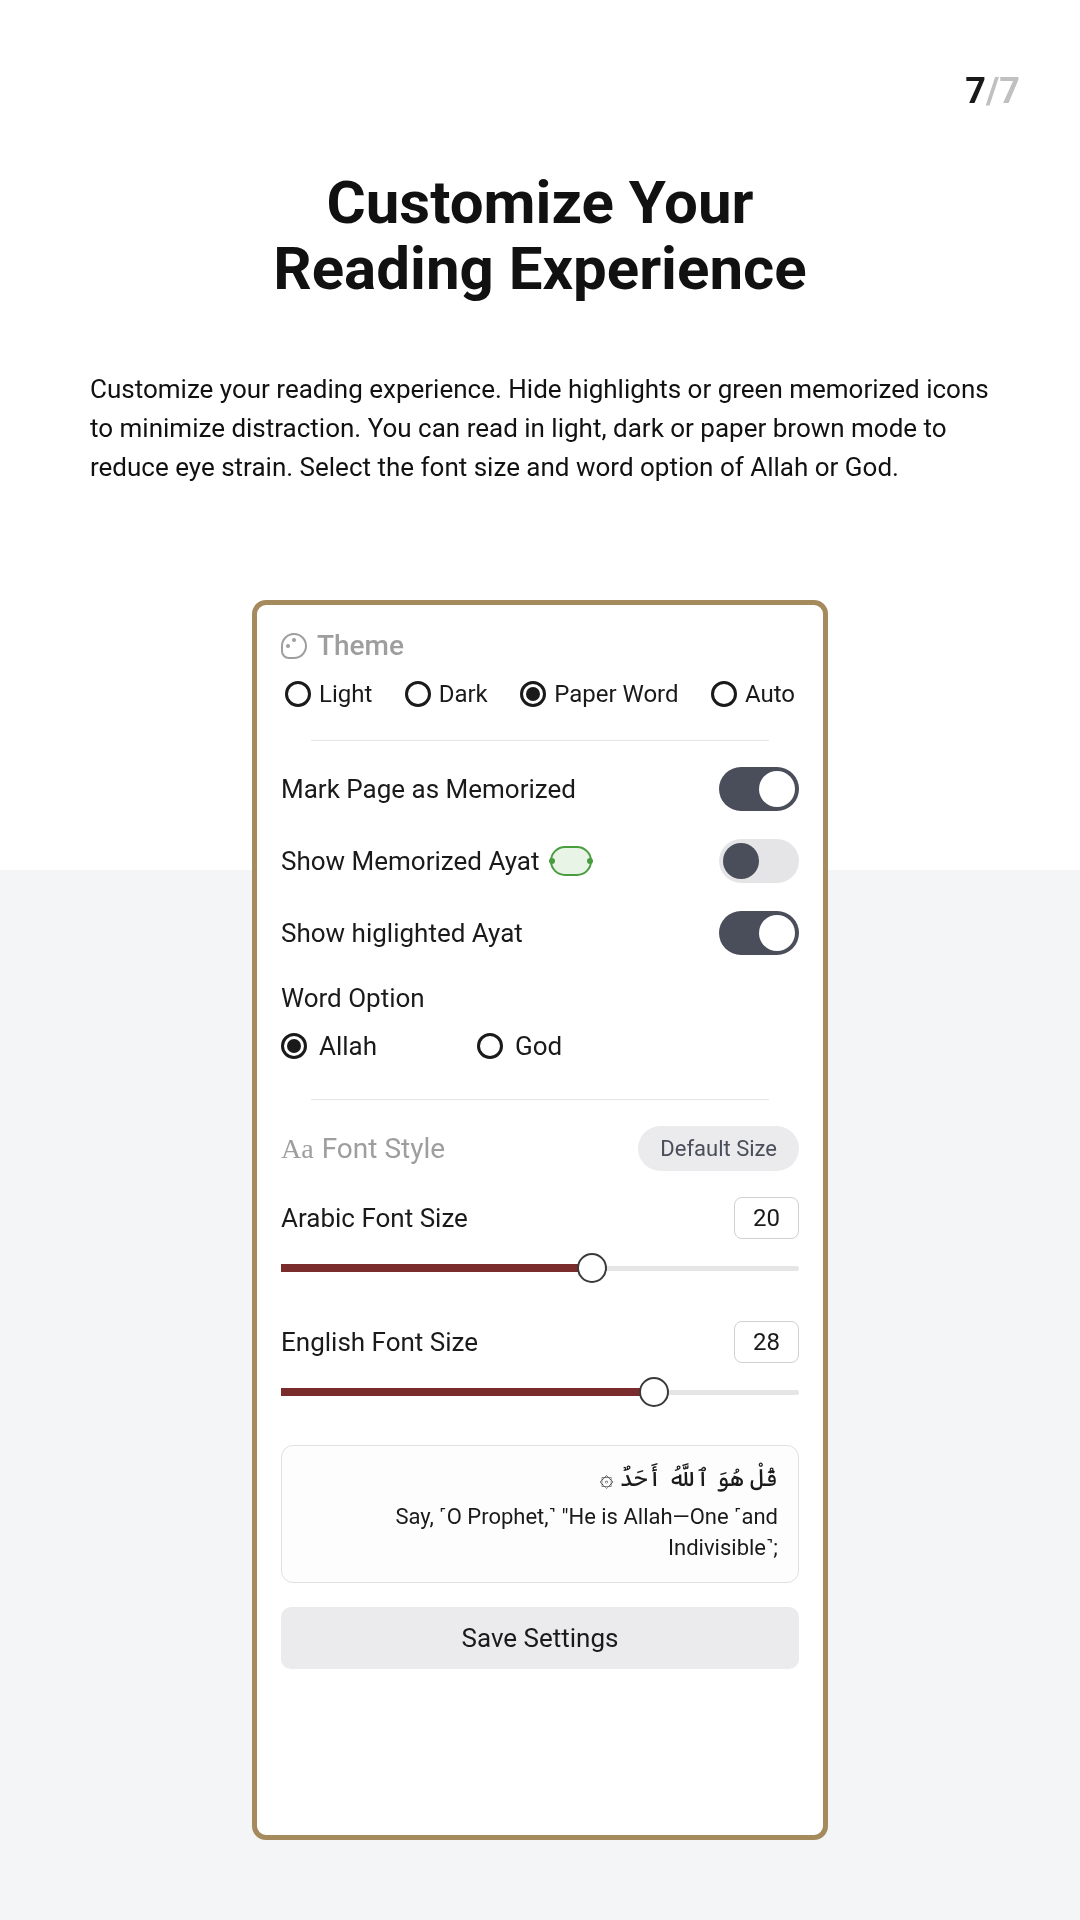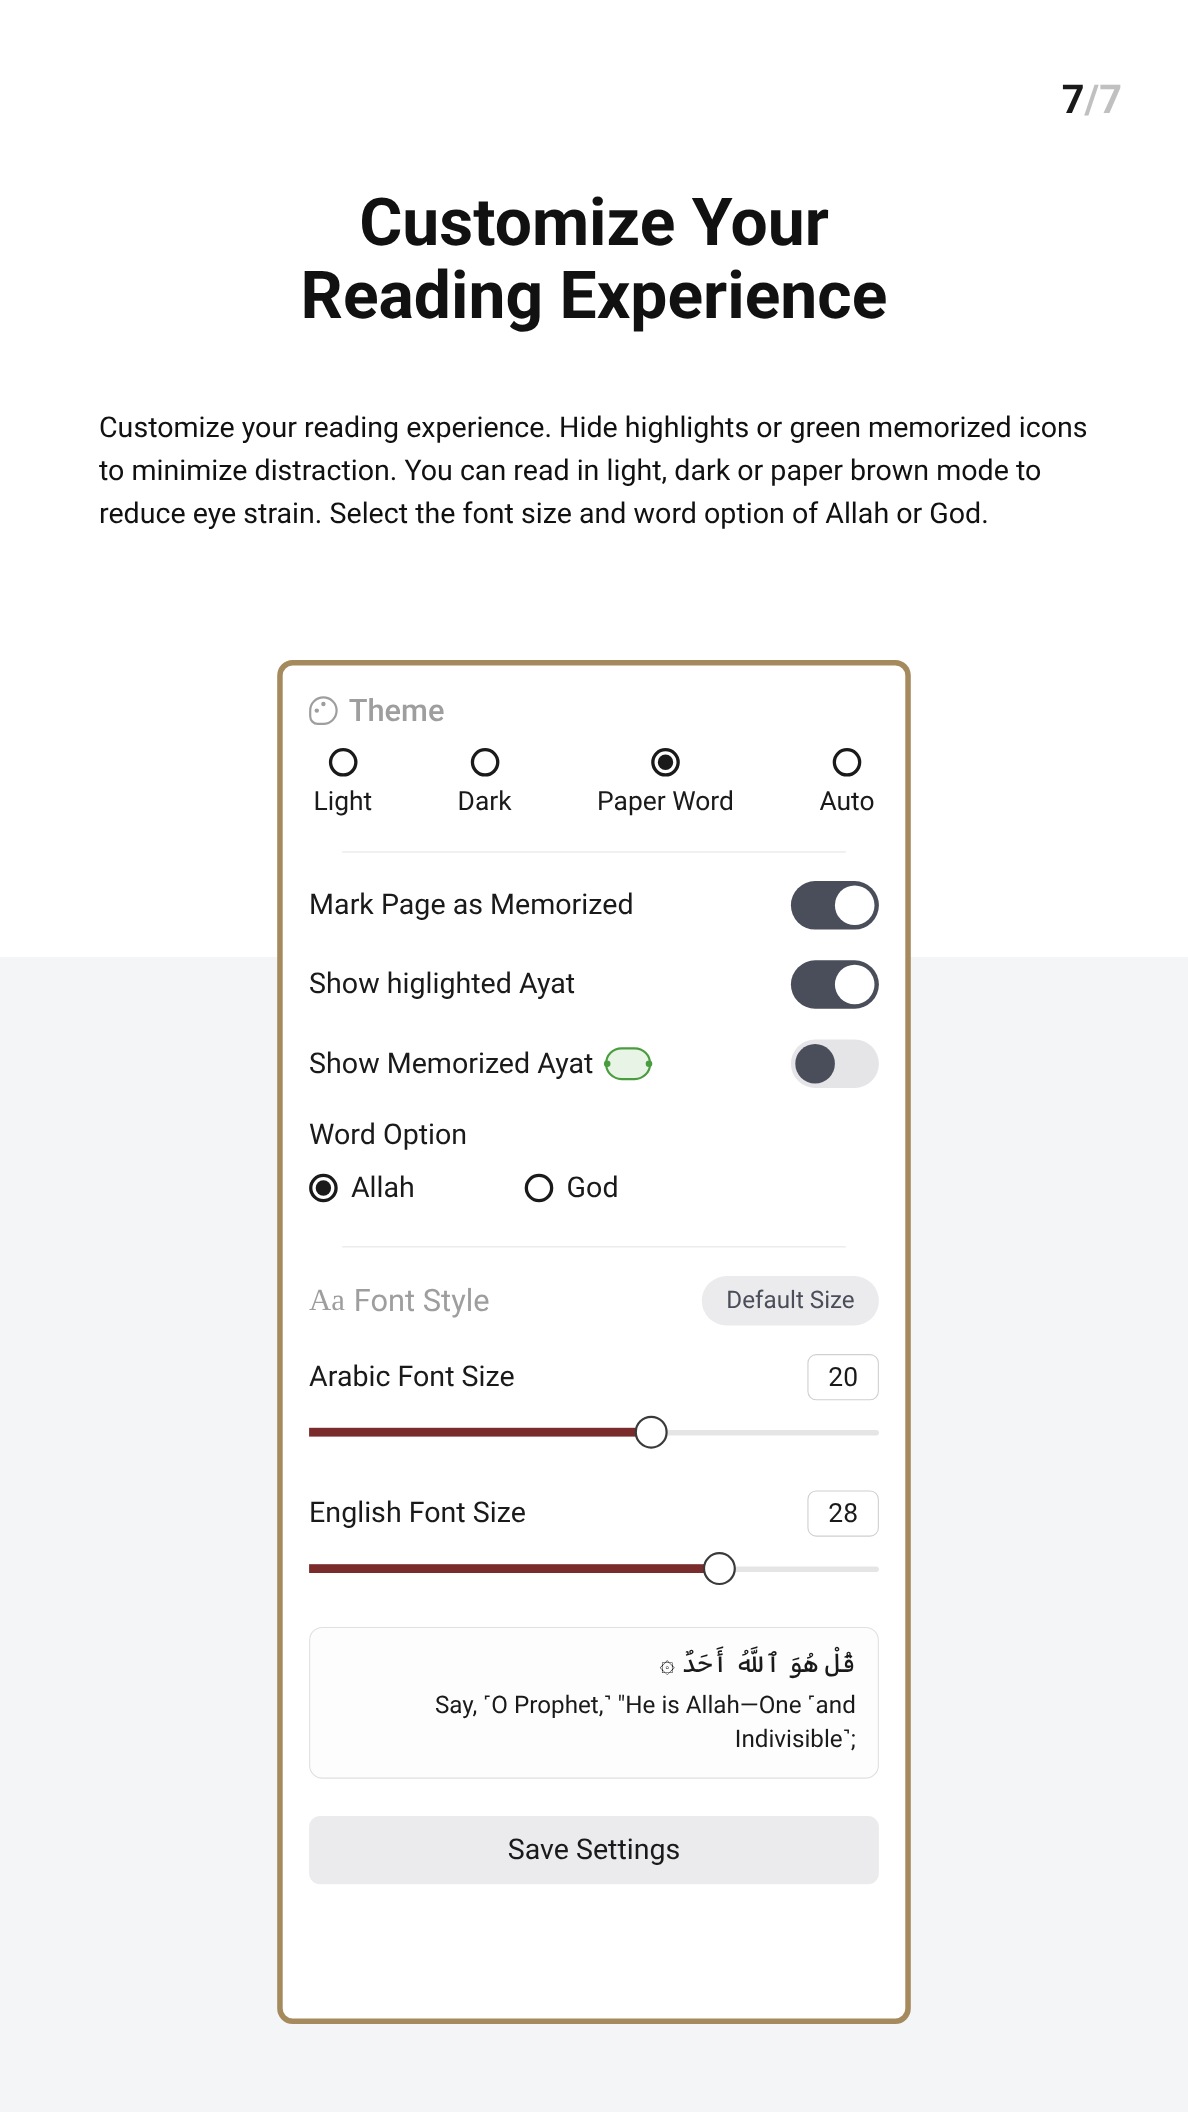--- a/index.html
+++ b/index.html
@@ -89,21 +89,21 @@
 .palette-icon::before { top: 3px; left: 9px; }
 .palette-icon::after { top: 9px; left: 3px; }
 .theme-row {
   display: flex;
   justify-content: space-between;
   padding: 0 4px;
   margin-bottom: 32px;
 }
 .theme-option {
   display: flex;
-  flex-direction: column;
+  flex-direction: row;
   align-items: center;
   gap: 8px;
 }
 .radio {
   width: 26px;
   height: 26px;
   border: 3px solid #1a1a1a;
   border-radius: 50%;
   position: relative;
 }
@@ -267,21 +267,21 @@
   background: #fff;
   border: 2.5px solid #3a3a3a;
   border-radius: 50%;
   transform: translateX(-15px);
 }
 .preview-box {
   border: 1px solid #e0e0e0;
   border-radius: 12px;
   padding: 18px 20px;
   text-align: right;
-  margin-bottom: 34px;
+  margin-bottom: 24px;
   background: #fdfdfd;
 }
 .preview-arabic {
   font-size: 24px;
   color: #1a1a1a;
   margin-bottom: 10px;
   direction: rtl;
 }
 .preview-english {
   font-size: 22px;
@@ -336,42 +336,42 @@
     <div class="theme-option">
       <span class="radio"></span>
       <span class="theme-label">Auto</span>
     </div>
   </div>
 
   <div class="divider"></div>
 
   <div class="toggle-row">
     <span class="toggle-label">Mark Page as Memorized</span>
-    <div class="toggle on">
-        <div class="toggle-knob"></div>
-      </div>
-  </div>
-
-  <div class="toggle-row">
-    <span class="toggle-label">Show higlighted Ayat</span>
     <div class="toggle on">
         <div class="toggle-knob"></div>
       </div>
   </div>
 
   <div class="toggle-row">
     <span class="toggle-label">
       <span>Show Memorized Ayat</span>
       <span class="memorized-badge"></span>
     </span>
     <div class="toggle off">
         <div class="toggle-knob"></div>
       </div>
   </div>
 
+  <div class="toggle-row">
+    <span class="toggle-label">Show higlighted Ayat</span>
+    <div class="toggle on">
+        <div class="toggle-knob"></div>
+      </div>
+  </div>
+
   <div class="word-option-label">Word Option</div>
   <div class="word-option-row">
     <div class="word-option">
       <span class="radio selected"></span>
       <span>Allah</span>
     </div>
     <div class="word-option">
       <span class="radio"></span>
       <span>God</span>
     </div>

